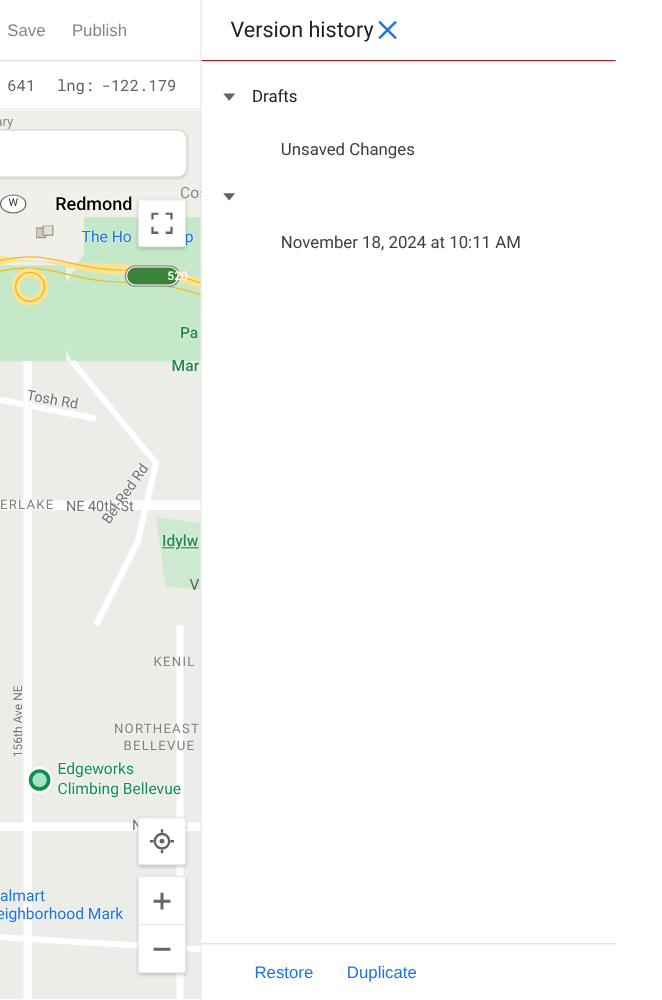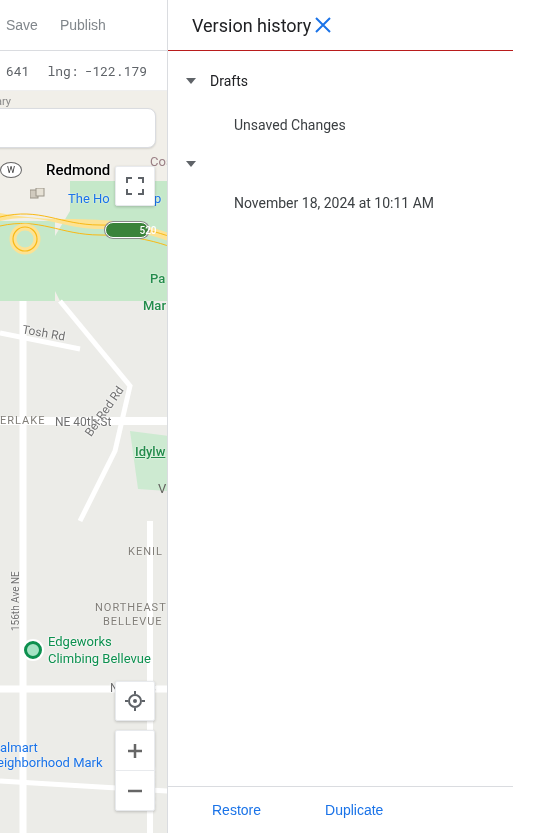--- a/index.html
+++ b/index.html
@@ -50,21 +50,21 @@
   .phead{ height:51px; display:flex; align-items:center; padding:0 18px 0 24px; border-bottom:1px solid #b91c1c;}
   .phead h1{ margin:0; font-size:18px; font-weight:400; color:#202124;}
   .close-x{ width:24px; height:24px; display:flex; align-items:center; justify-content:center; color:#1a73e8; cursor:pointer;}
 
   .plist{ flex:1; overflow:auto; padding-top:8px;}
   .section-h{ display:flex; align-items:center; gap:14px; padding:14px 0 14px 18px; color:#202124; font-size:14px; cursor:pointer;}
   .section-h .tri{ width:0;height:0;border-left:5px solid transparent;border-right:5px solid transparent;border-top:6px solid #5f6368;}
   .vrow{ padding:14px 16px 14px 66px; font-size:14px; color:#3c4043; cursor:pointer;}
   .vrow.sel{ background:#e8f0fe; color:#202124;}
 
-  .pfoot{ height:47px; border-top:1px solid #dadce0; display:flex; align-items:center; gap:64px; padding-left:44px;}
+  .pfoot{ height:47px; border-top:1px solid #dadce0; display:flex; align-items:center; gap:28px; padding-left:44px;}
   .pfoot button{ background:none; border:none; color:#1a73e8; font-size:14px; font-weight:500; cursor:pointer; padding:0;}
 </style>
 </head>
 <body>
 
 <div class="root">
 
   <div class="left">
     <div class="toolbar">
       <button class="tbtn">Save</button>

